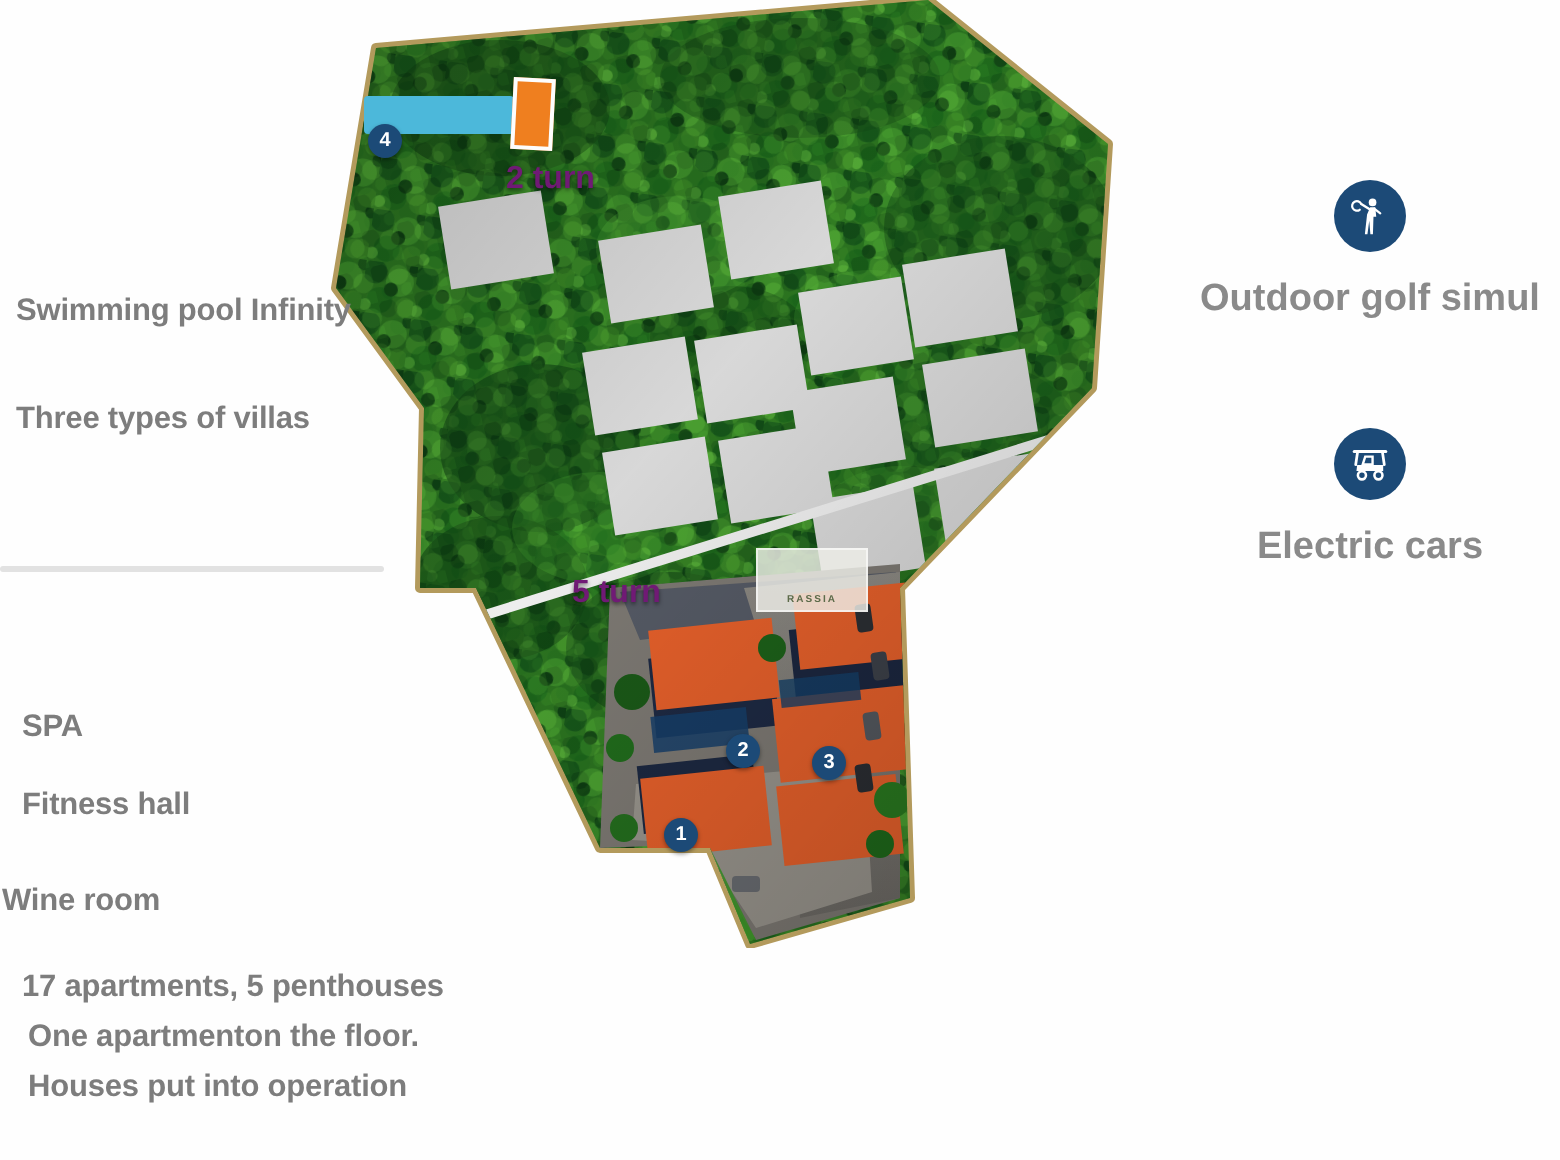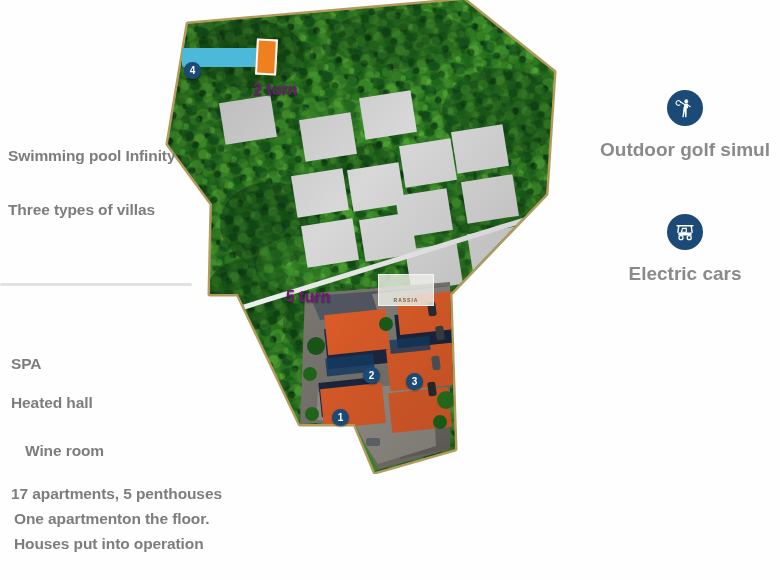--- a/index.html
+++ b/index.html
@@ -281,22 +281,22 @@
     <span>1</span>
   </div>
 
   <div class="left-text">
     <div class="ltxt" style="left:8px; top:201px;">Three types of villas</div>
     <div class="ltxt" style="left:8px; top:147px;">Swimming pool Infinity</div>
 
     <div class="divider"></div>
 
     <div class="ltxt" style="left:11px; top:311px;margin-top:44px;">SPA</div>
-    <div class="ltxt" style="left:11px; top:394px;">Heated hall</div>
-    <div class="ltxt" style="left:25px; top:442px;">Wine room</div>
+    <div class="ltxt" style="left:11px; top:394px;">Fitness hall</div>
+    <div class="ltxt" style="left:1px; top:442px;">Wine room</div>
     <div class="ltxt" style="left:11px; top:485px;">17 apartments, 5 penthouses</div>
     <div class="ltxt" style="left:14px; top:510px;">One apartmenton the floor.</div>
     <div class="ltxt" style="left:14px; top:535px;">Houses put into operation</div>
   </div>
 
   <div class="amenity" style="left:590px; top:90px; width:190px;">
     <div class="circ">
       <svg width="22" height="22" viewBox="0 0 24 24" fill="none">
         <circle cx="13.4" cy="4.6" r="2.1" fill="#ffffff"></circle>
         <path d="M12.1 7.2 L14.9 7.2 L15.4 12.4 L13.9 12.4 L13.6 22 L12.2 22 L11.6 14.6 L10.6 22 L9.2 22 L10.4 11.2 Z" fill="#ffffff"></path>

